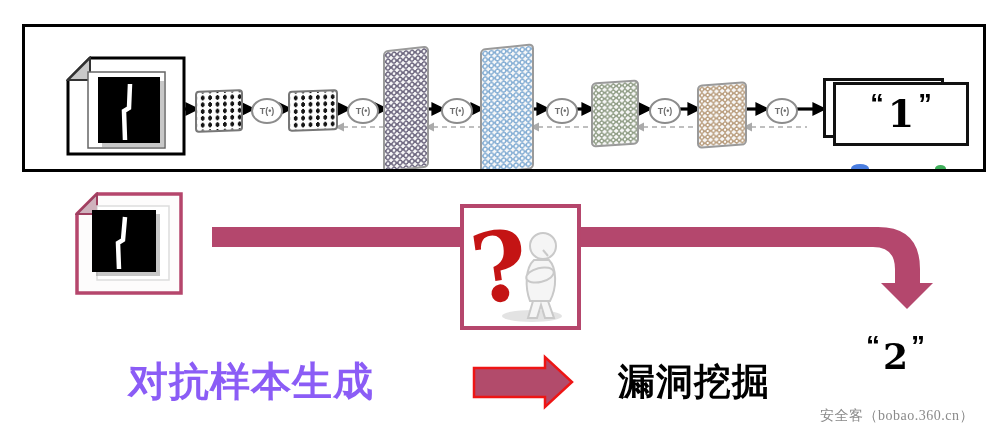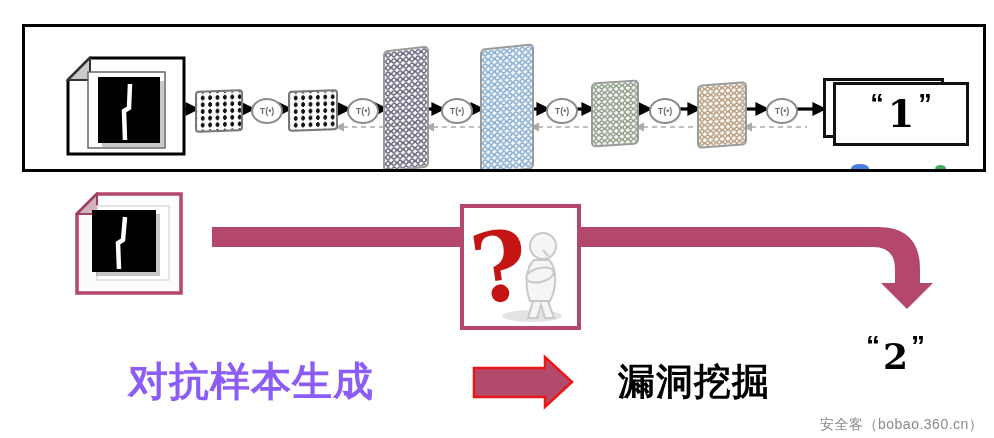--- a/index.html
+++ b/index.html
@@ -42,21 +42,21 @@
   .qbox{left:460px;top:204px;width:113px;height:118px;border:4px solid #b5466c;
         background:#fff;overflow:hidden;}
   .result2{left:866px;top:330px;display:flex;gap:3px;align-items:flex-start;}
   .r-quote{font-size:28px;font-weight:bold;color:#000;}
   .r-digit{font-size:36px;font-weight:bold;color:#000;margin-top:8px;
       font-family:"DejaVu Serif","Liberation Serif",serif;line-height:1;}
 
   .label-left{left:128px;top:354px;font-size:40px;font-weight:900;color:#8b5cf6;letter-spacing:1px;}
   .label-right{left:618px;top:357px;font-size:37px;font-weight:900;color:#000;letter-spacing:1px;}
   .block-arrow-svg{left:460px;top:345px;width:130px;height:80px;}
-  .watermark{left:820px;top:416px;font-size:14px;color:#8a8a8a;letter-spacing:0.5px;}
+  .watermark{left:820px;top:407px;font-size:14px;color:#8a8a8a;letter-spacing:0.5px;font-family:Liberation Serif, serif;}
 </style>
 </head>
 <body>
 
 <div class="abs top-box">
 
   <svg class="abs pipe-svg" viewBox="0 0 958 142" xmlns="http://www.w3.org/2000/svg">
     <g stroke="#000" stroke-width="3.2" fill="#000">
       <line x1="158" y1="82" x2="164" y2="82"></line>
         <polygon points="171,82 162,77.5 162,86.5"></polygon>

